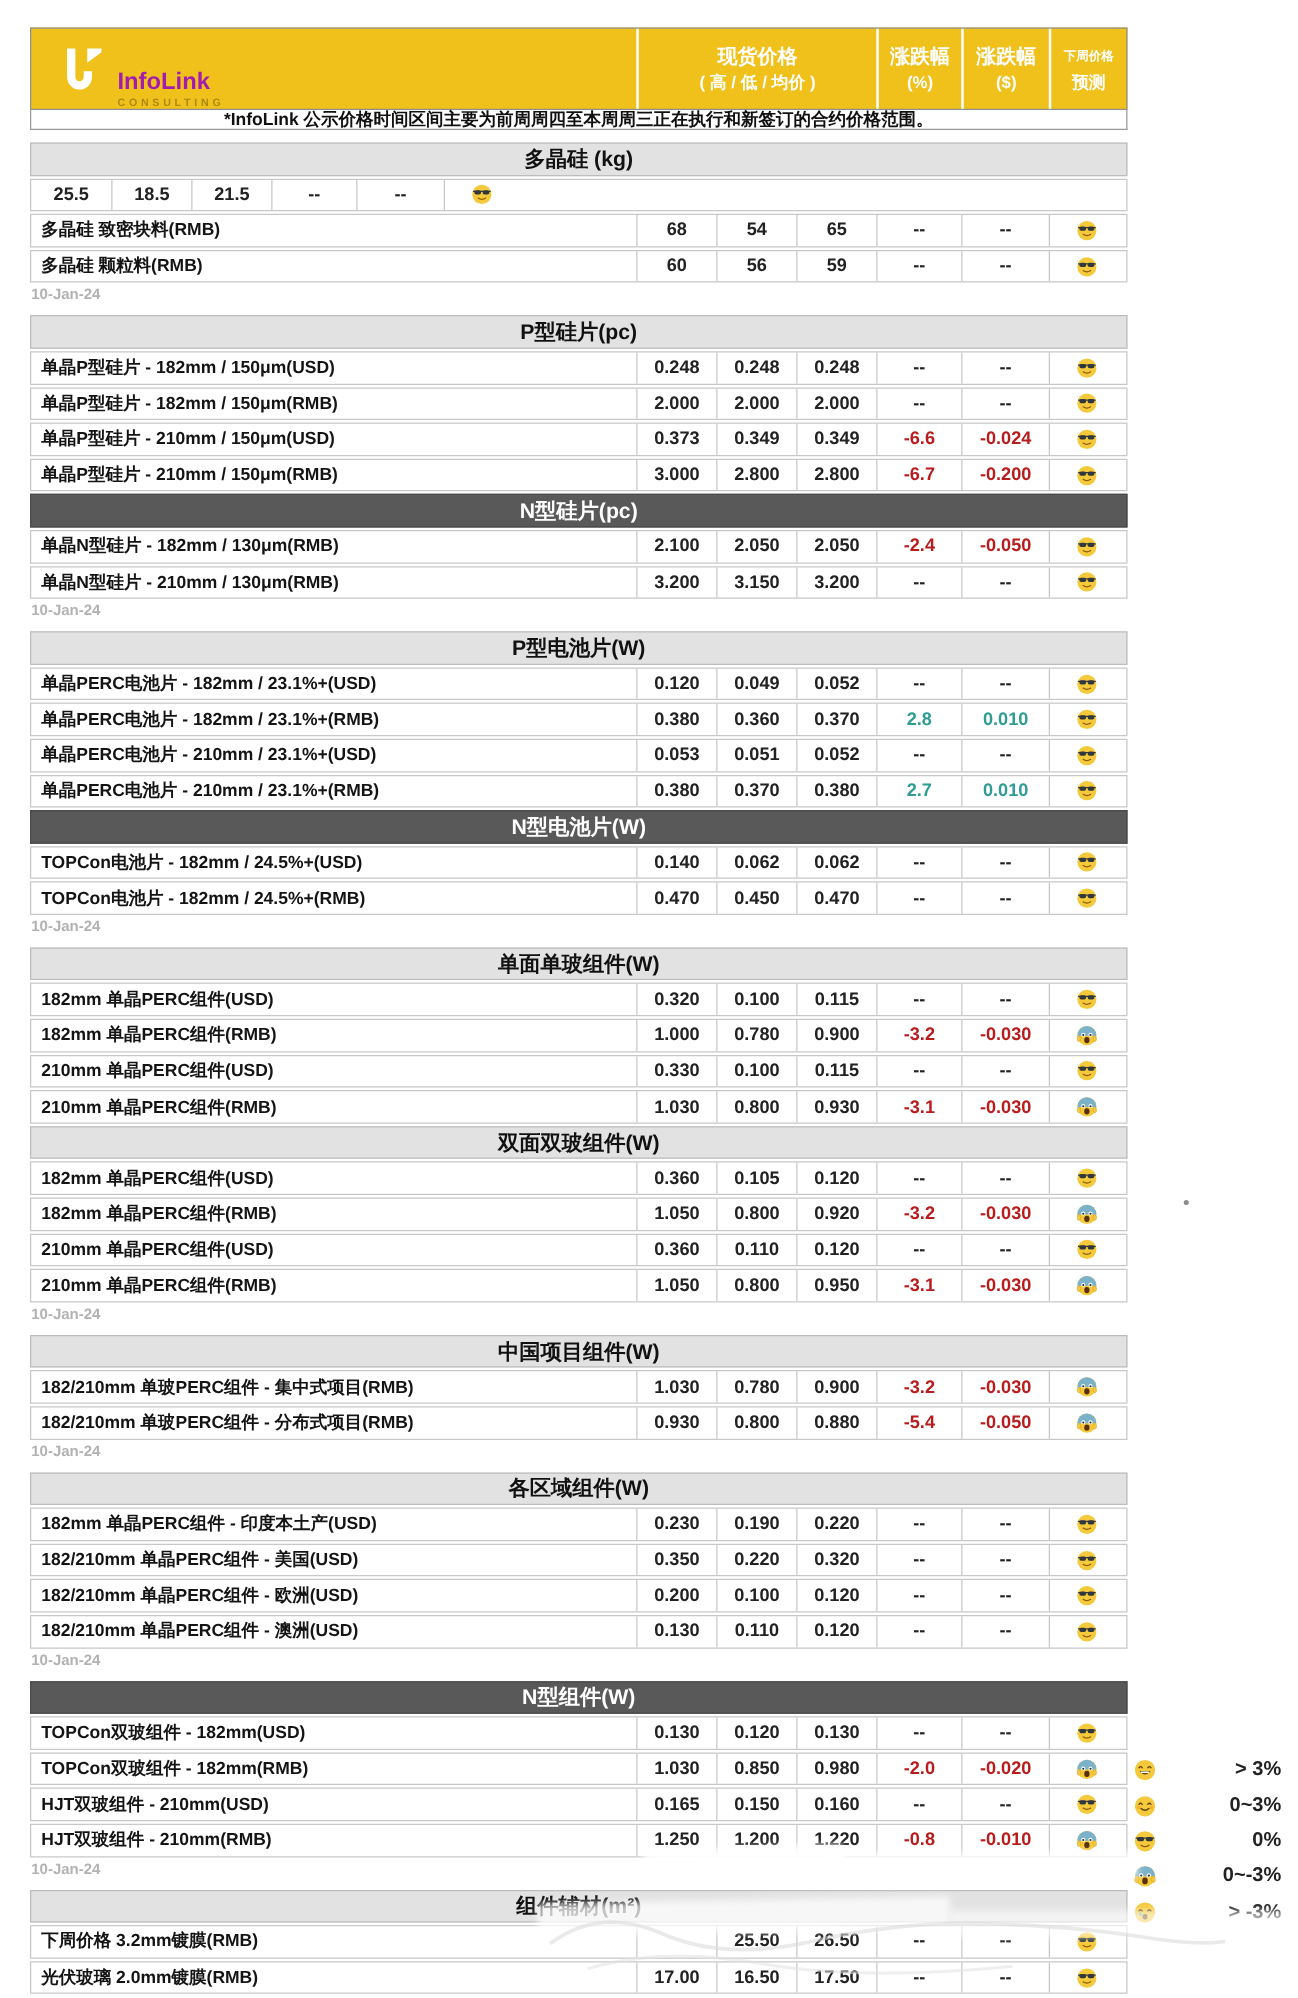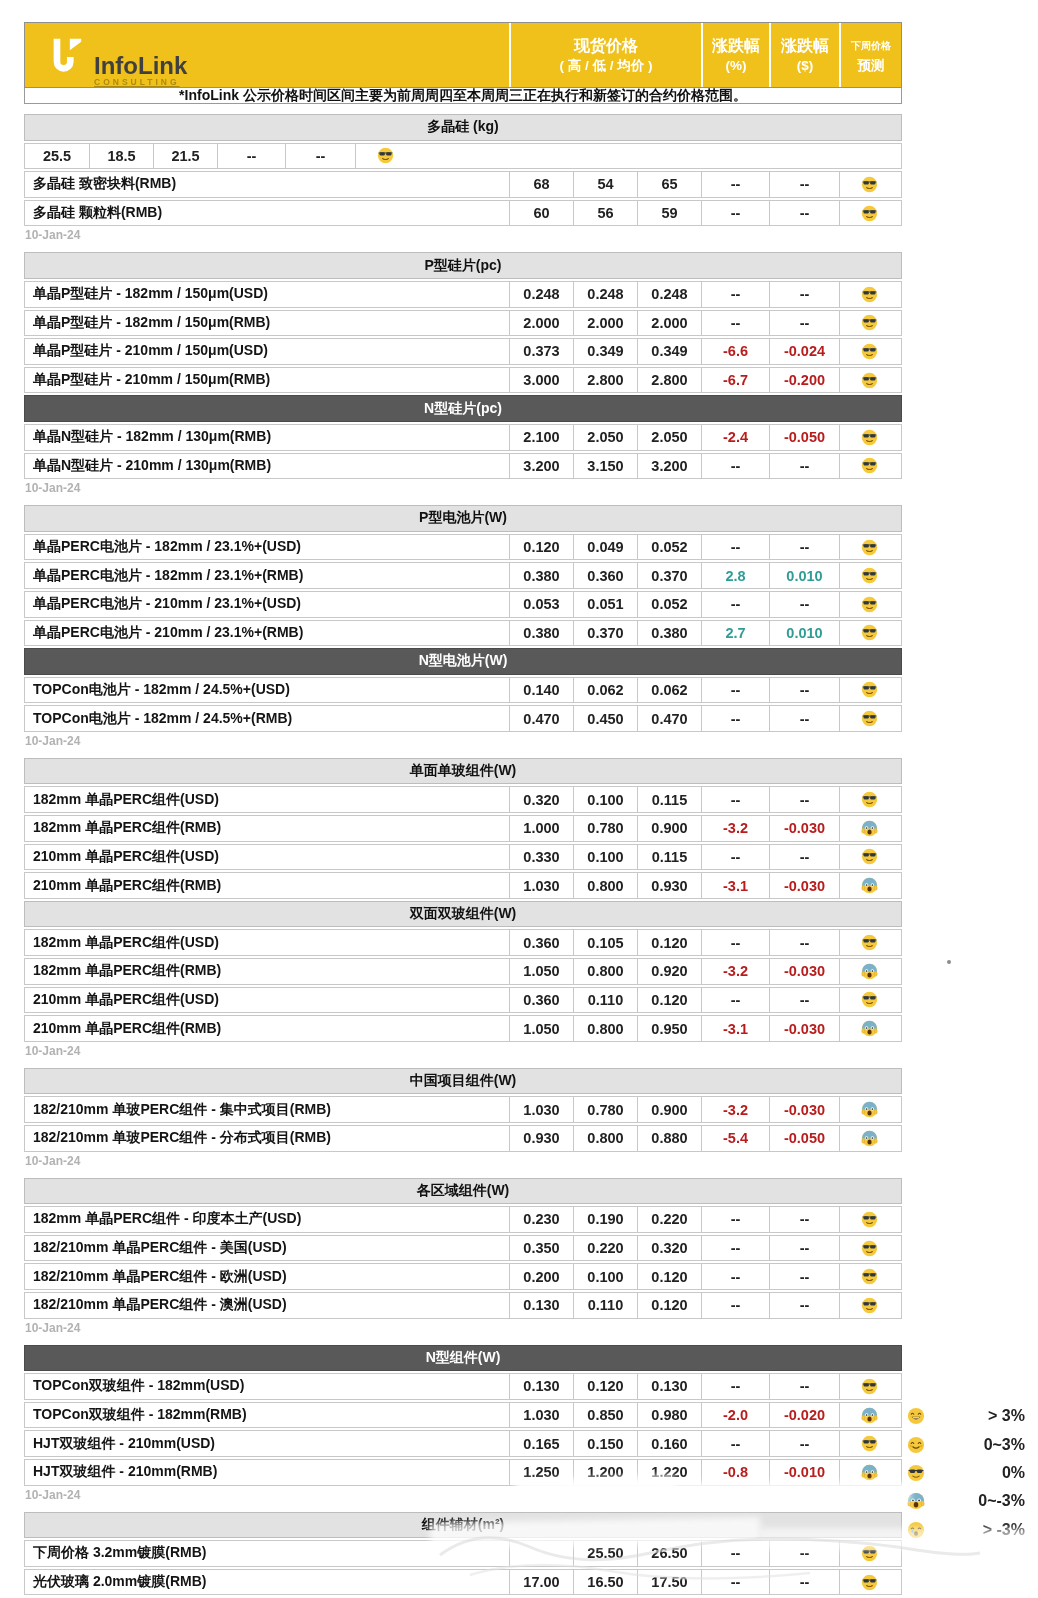--- a/index.html
+++ b/index.html
@@ -17,31 +17,31 @@
   .hc-logo{width:484px;align-items:flex-start;padding-left:22px;}
   .hc-spot{width:192px;}
   .hc-pct{width:68px;}
   .hc-chg{width:70px;}
   .hc-pred{width:62px;}
   .h-main{font-size:16px;font-weight:bold;line-height:22px;}
   .h-sub{font-size:13.5px;font-weight:bold;line-height:18px;}
   .logo-wrap{display:flex;align-items:center;gap:9px;}
   .logo-mark{width:38px;height:38px;}
   .logo-texts{display:flex;flex-direction:column;}
-  .logo-brand{font-size:24px;font-weight:bold;color:#404040;line-height:23px;margin-top:32px;}
-  .logo-sub{font-size:8.5px;letter-spacing:3px;color:rgba(90,70,0,.45);font-weight:bold;line-height:11px;text-decoration:underline;}
+  .logo-brand{font-size:19px;font-weight:bold;color:#a21caf;line-height:23px;margin-top:32px;}
+  .logo-sub{font-size:8.5px;letter-spacing:3px;color:rgba(90,70,0,.45);font-weight:bold;line-height:11px;}
 
   
   .note{height:16px;border:1px solid #9a9a9a;border-top:none;box-sizing:border-box;
         display:flex;align-items:center;justify-content:center;
         font-size:14px;font-weight:bold;color:#111;margin-bottom:10px;background:#fff;}
 
   
   .sec-head{height:26.6px;margin-bottom:2px;background:#e2e2e2;border:1px solid #bdbdbd;box-sizing:border-box;
-            display:flex;align-items:center;justify-content:center;font-size:14px;font-weight:bold;color:#111;}
+            display:flex;align-items:center;justify-content:center;font-size:17px;font-weight:bold;color:#111;}
   .sec-head.dark{background:#595959;border-color:#4a4a4a;color:#fff;}
   .row{height:26.6px;margin-bottom:2px;border:1px solid #c8c8c8;box-sizing:border-box;display:flex;background:#fff;}
   .c{display:flex;align-items:center;justify-content:center;box-sizing:border-box;font-size:14.5px;font-weight:bold;color:#222;}
   .c + .c{border-left:1px solid #c8c8c8;}
   .c.name{width:484px;justify-content:flex-start;padding-left:8px;font-size:14px;color:#141414;}
   .c.high,.c.low,.c.avg{width:64px;}
   .c.pct{width:68px;}
   .c.chg{width:70px;}
   .c.pred{width:60px;}
   .c.down{color:#b91c1c;}

